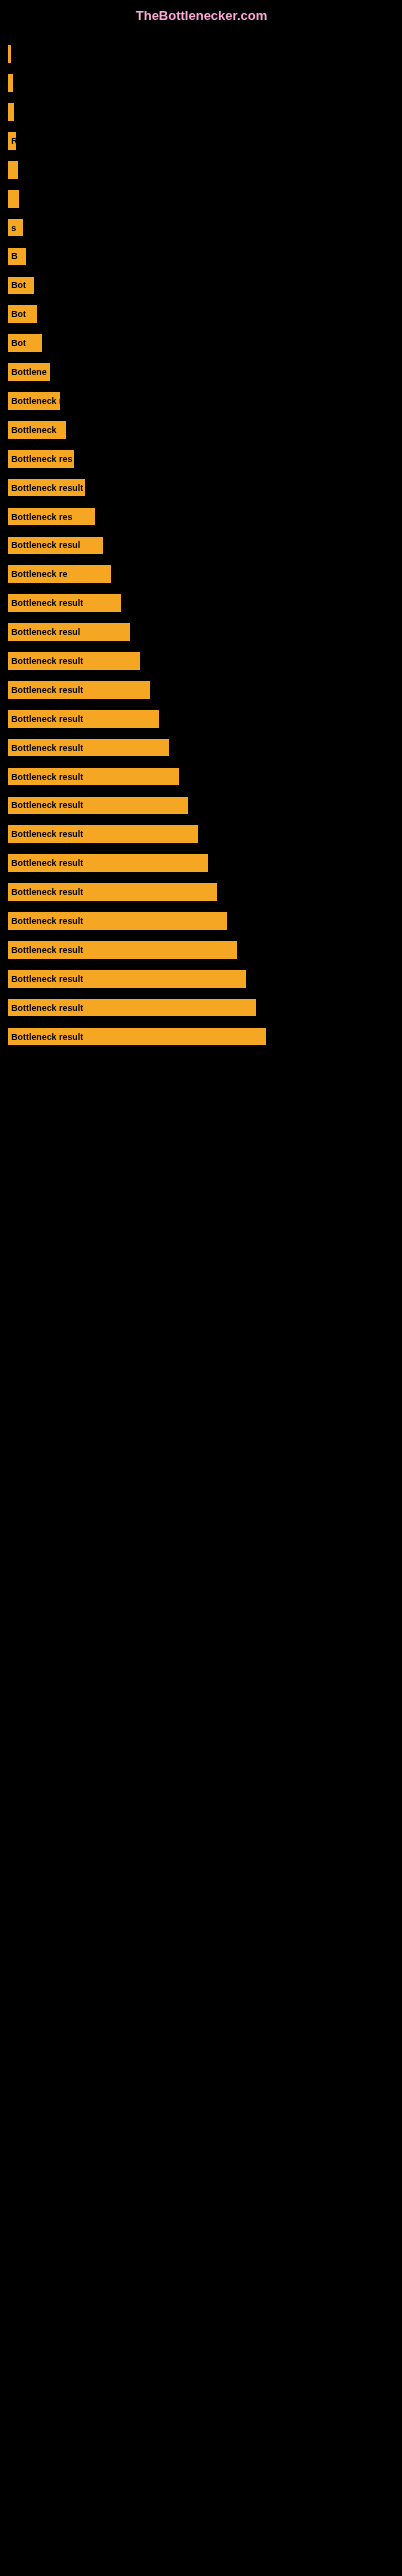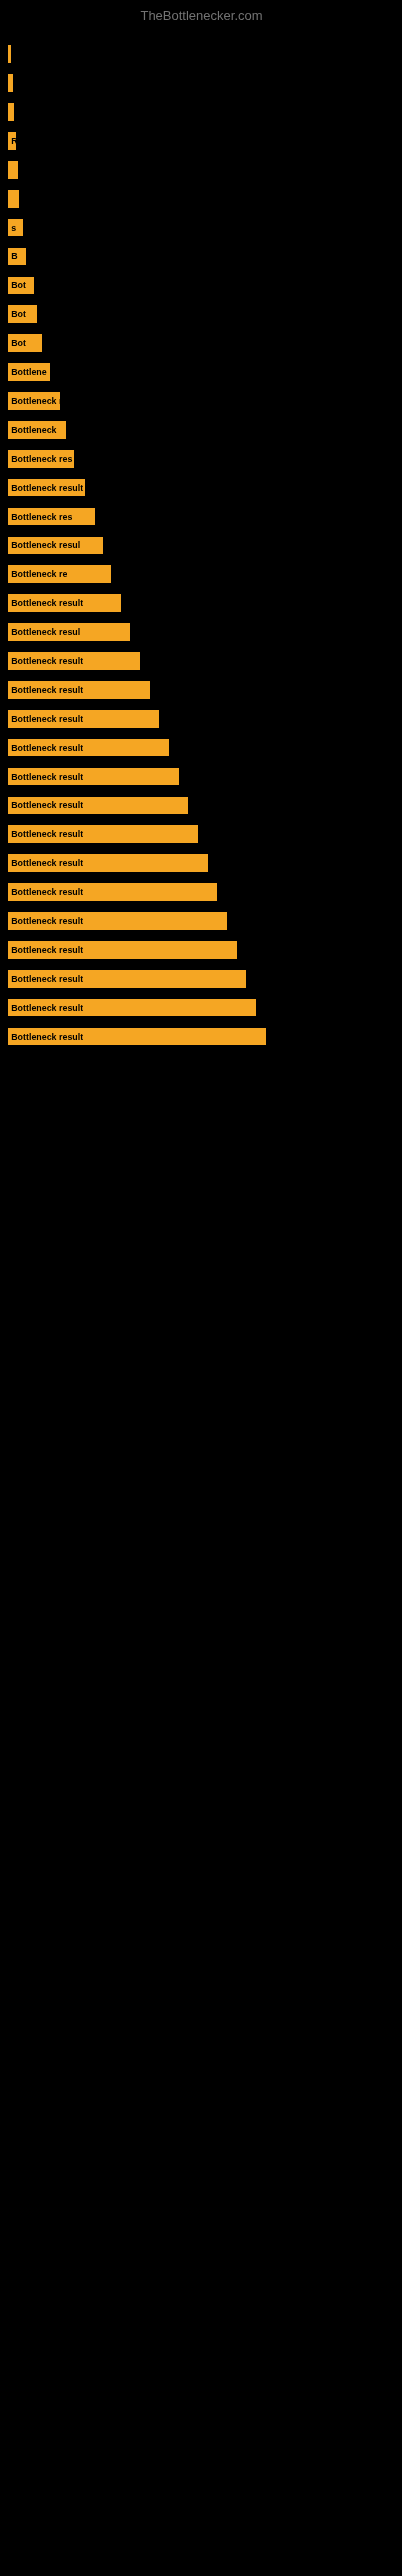--- a/index.html
+++ b/index.html
@@ -10,25 +10,25 @@
 
     body {
       background-color: #000000;
       width: 403px;
       min-height: 2576px;
       font-family: Arial, sans-serif;
       position: relative;
     }
 
     .site-title {
-      color: #737373;
+      color: #f9a8d4;
       font-size: 13px;
       text-align: center;
       padding: 8px 0 4px 0;
-      font-weight: normal;
+      font-weight: bold;
     }
 
     .bars-container {
       padding: 16px 8px 8px 8px;
       display: flex;
       flex-direction: column;
       gap: 0px;
     }
 
     .bar-row {

